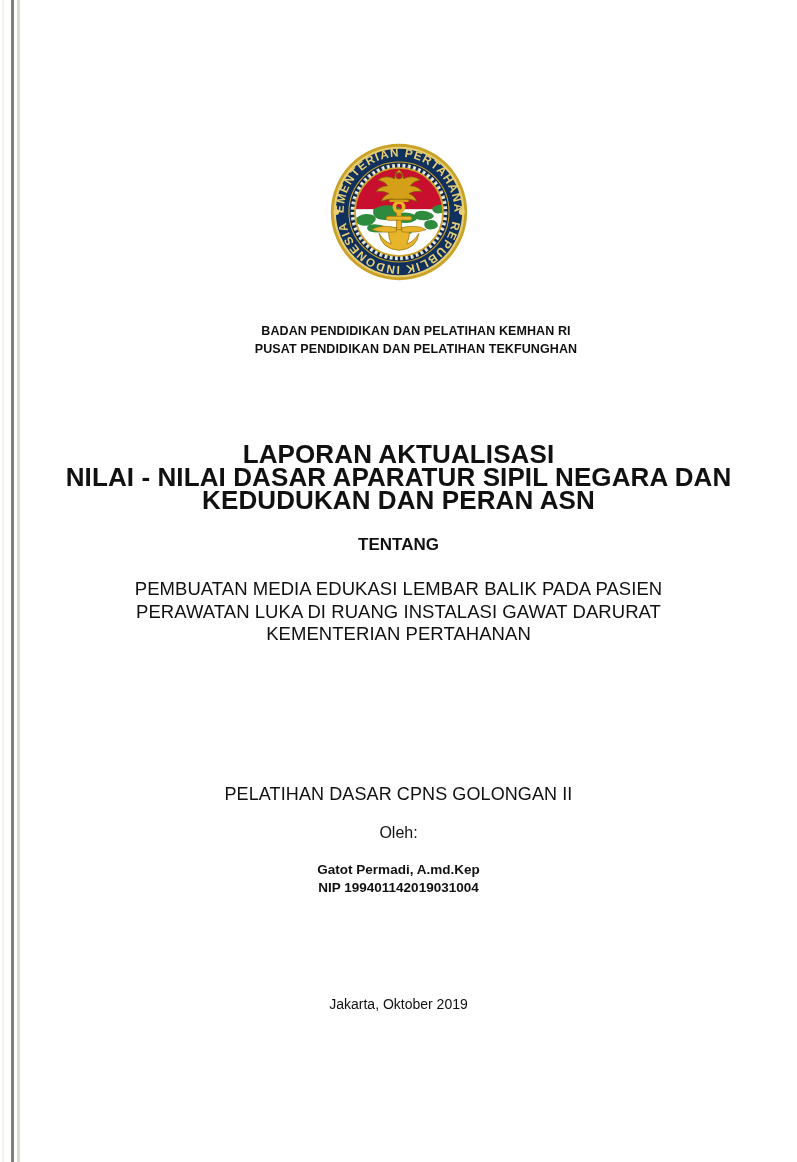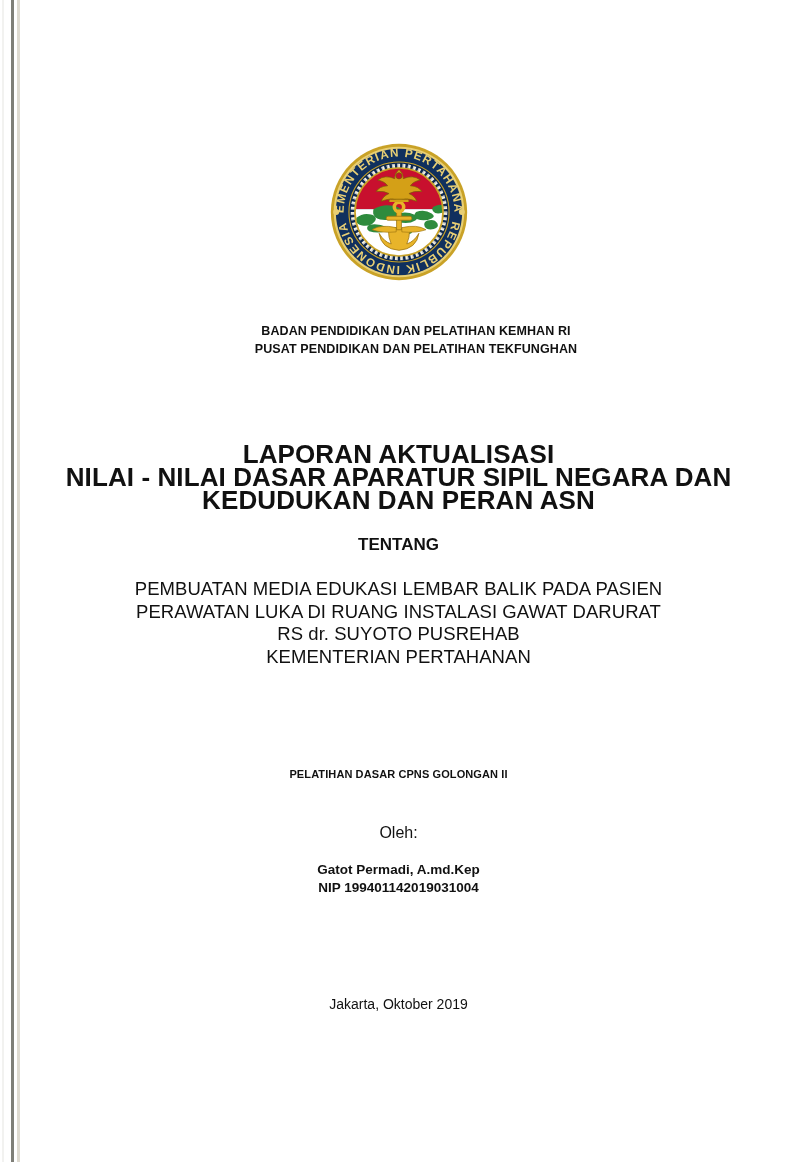--- a/index.html
+++ b/index.html
@@ -83,24 +83,25 @@
   .subject-block { top: 578px; }
   .subject-block .line {
     font-size: 18.5px;
     font-weight: normal;
     line-height: 22.5px;
     letter-spacing: .05px;
   }
 
   .program-block { top: 764px; }
   .program-block .line {
-    font-size: 11px;
-    font-weight: bold;
+    font-size: 18px;
+    font-weight: normal;
     line-height: 20px;
     letter-spacing: .1px;
+    margin-top: 20px;
   }
 
   .by-block { top: 823px; }
   .by-block .line {
     font-size: 16px;
     font-weight: normal;
     line-height: 20px;
   }
 
   .author-block { top: 861px; }
@@ -210,21 +211,20 @@
     <span class="line">KEDUDUKAN DAN PERAN ASN</span>
   </div>
 
   <div class="block tentang-block">
     <span class="line">TENTANG</span>
   </div>
 
   <div class="block subject-block">
     <span class="line">PEMBUATAN MEDIA EDUKASI LEMBAR BALIK PADA PASIEN</span>
     <span class="line">PERAWATAN LUKA DI RUANG INSTALASI GAWAT DARURAT</span>
-    <span class="line">RS dr. SUYOTO PUSREHAB</span>
     <span class="line">KEMENTERIAN PERTAHANAN</span>
   </div>
 
   <div class="block program-block">
     <span class="line">PELATIHAN DASAR CPNS GOLONGAN II</span>
   </div>
 
   <div class="block by-block">
     <span class="line">Oleh:</span>
   </div>

